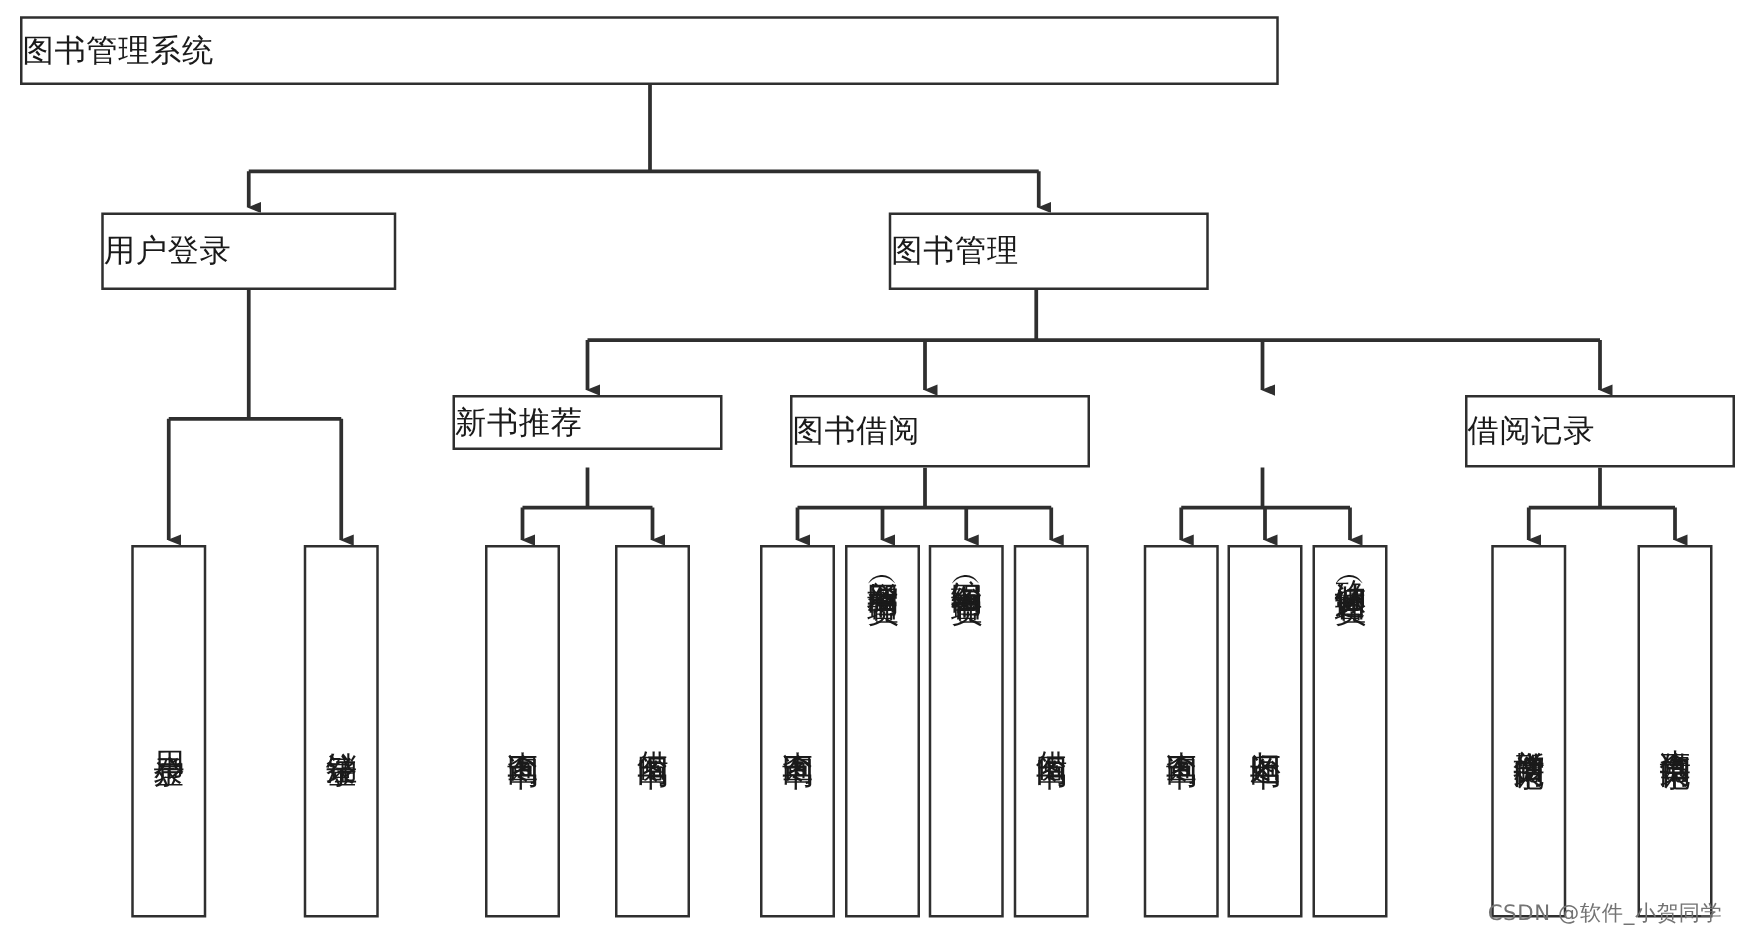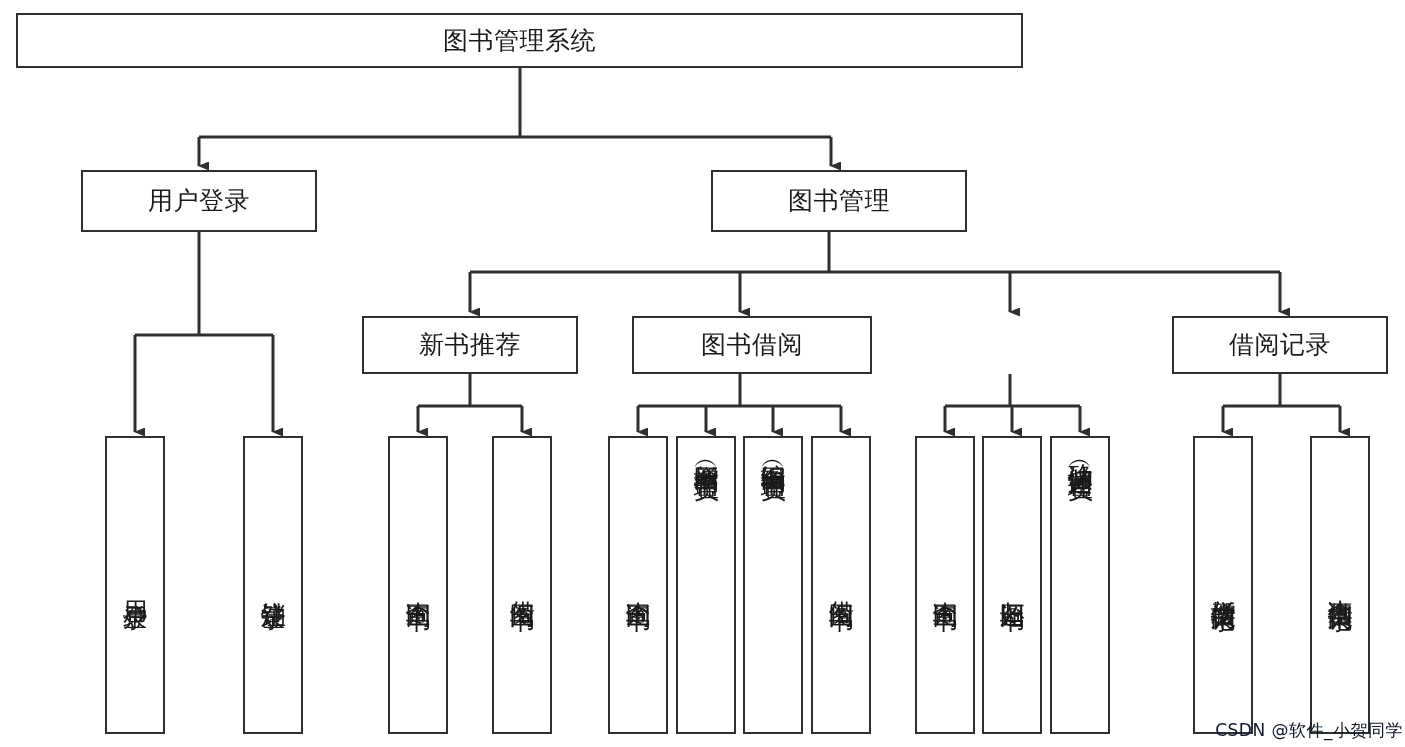--- a/index.html
+++ b/index.html
@@ -25,21 +25,21 @@
     width: 1405px;
     height: 747px;
   }
   .node {
     position: absolute;
     box-sizing: border-box;
     border: 2px solid #2f2f2f;
     background: #ffffff;
     display: flex;
     align-items: center;
-    justify-content: center;
+    justify-content: flex-start;
     color: #1a1a1a;
   }
   .node-label {
     display: block;
     text-align: center;
     line-height: 1.18;
     letter-spacing: 0.5px;
     white-space: nowrap;
   }
   .node.horizontal .node-label {
@@ -60,24 +60,24 @@
     line-height: 1.02;
     letter-spacing: 2px;
     white-space: nowrap;
   }
   .node.vertical.centered {
     align-items: center;
     padding-top: 0;
   }
   #watermark {
     position: absolute;
-    right: 2px;
+    right: 27px;
     bottom: 5px;
     font-size: 17px;
-    color: #0f172a;
+    color: #737373;
     letter-spacing: 0.5px;
     white-space: nowrap;
     pointer-events: none;
   }
 </style>
 </head>
 <body>
 
 <div id="diagram-root">
 
@@ -137,21 +137,21 @@
   </div>
 
   <div class="node horizontal" style="left:81px; top:170px; width:236px; height:62px;">
     <span class="node-label">用户登录</span>
   </div>
 
   <div class="node horizontal" style="left:711px; top:170px; width:256px; height:62px;">
     <span class="node-label">图书管理</span>
   </div>
 
-  <div class="node horizontal" style="left:362px; top:316px; width:216px; height:58px;">
+  <div class="node horizontal" style="left:362px; top:316px; width:216px; height:44px;">
     <span class="node-label">新书推荐</span>
   </div>
 
   <div class="node horizontal" style="left:632px; top:316px; width:240px; height:58px;">
     <span class="node-label">图书借阅</span>
   </div>
 
 
   <div class="node horizontal" style="left:1172px; top:316px; width:216px; height:58px;">
     <span class="node-label">借阅记录</span>

